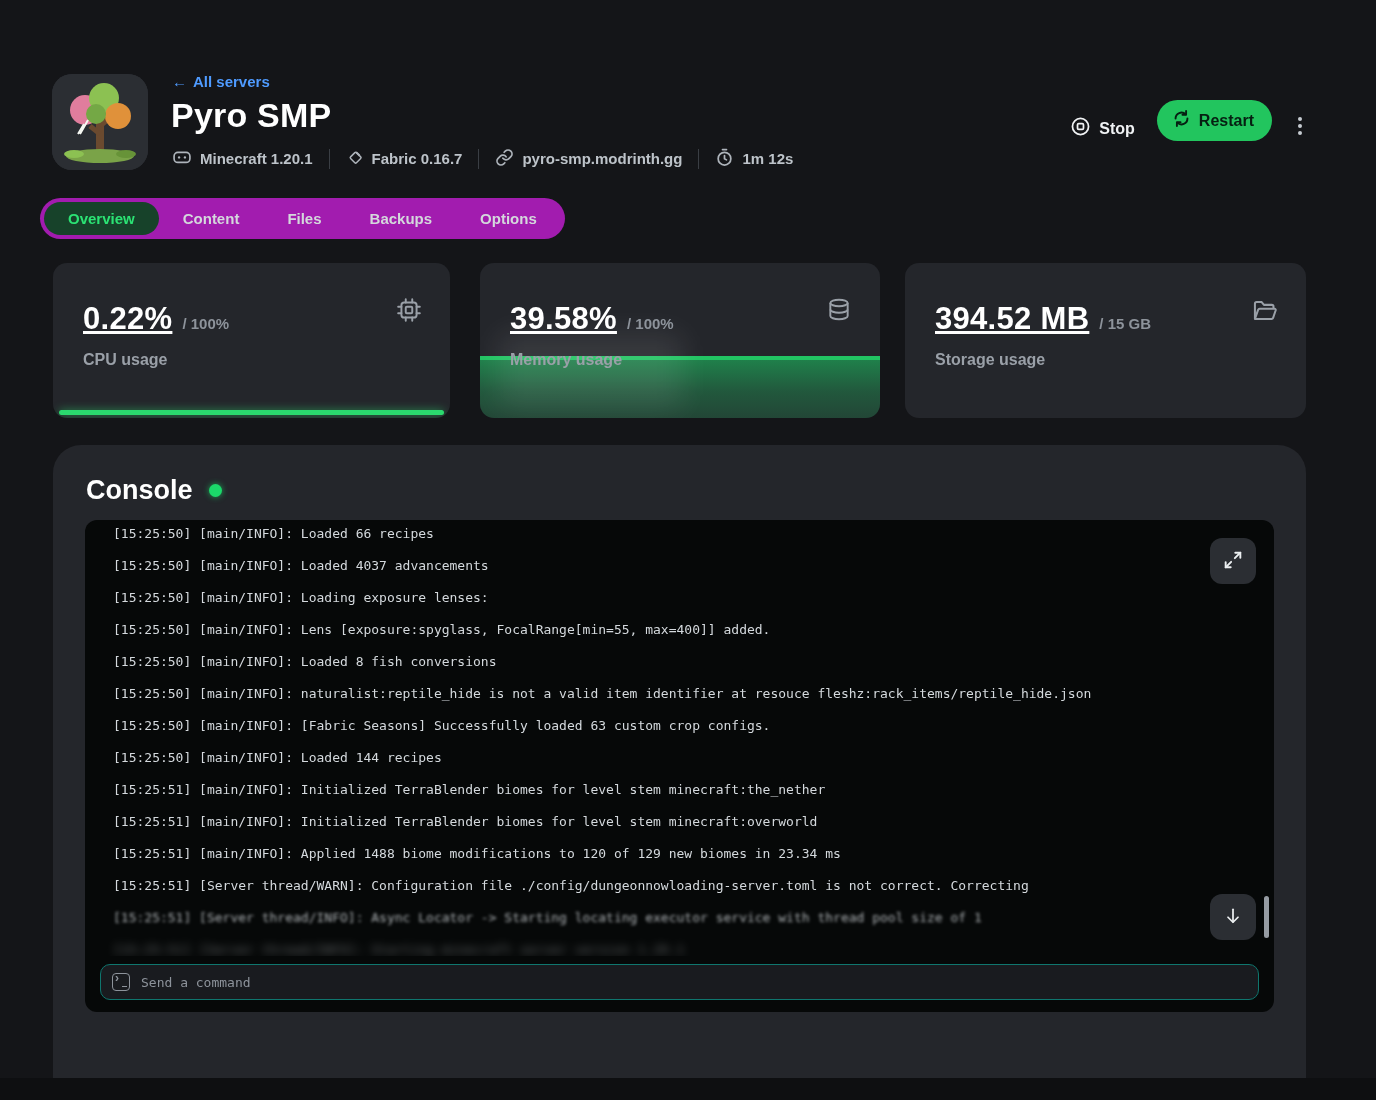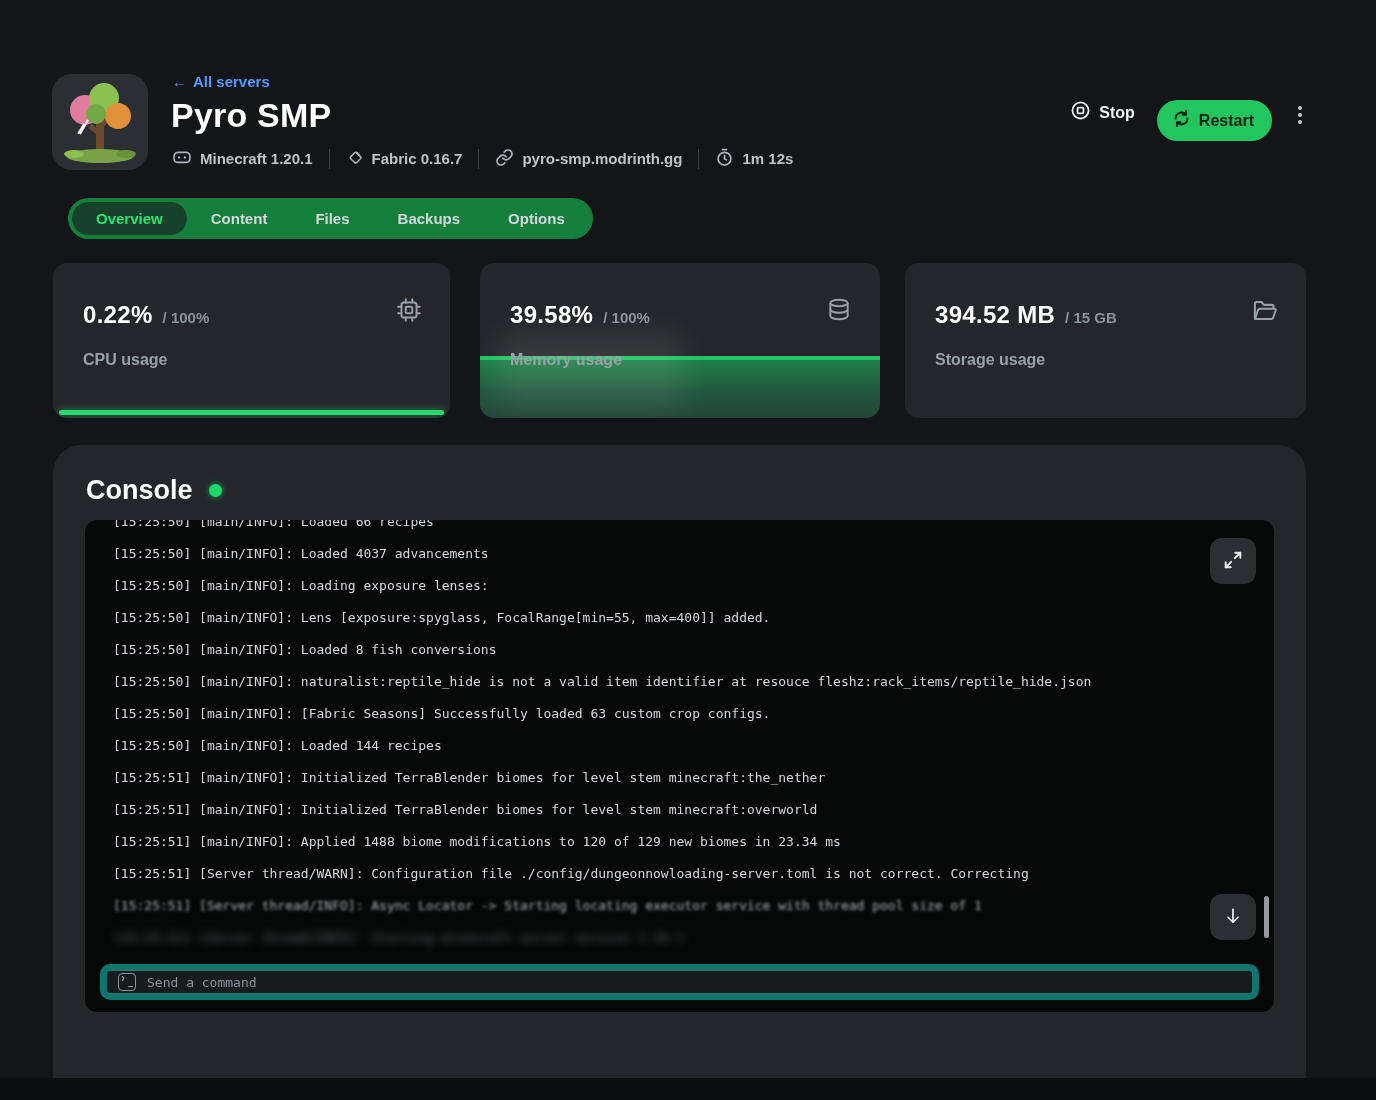--- a/index.html
+++ b/index.html
@@ -11,74 +11,74 @@
   .avatar { position:absolute; left:52px; top:74px; width:96px; height:96px; border-radius:20px;
             background:#2b2e33; overflow:hidden; display:flex; align-items:center; justify-content:center; }
   .back-link { position:absolute; left:172px; top:73px; font-size:15px; font-weight:600; color:#4f9bff;
                display:flex; align-items:center; gap:6px; cursor:pointer; }
   .page-title { position:absolute; left:171px; top:96px; font-size:34px; font-weight:800; color:#ffffff; letter-spacing:.2px; }
   .meta-row { position:absolute; left:172px; top:147px; display:flex; align-items:center; gap:16px; }
   .meta-item { display:flex; align-items:center; gap:8px; font-size:15px; font-weight:700; color:#bdc3c9; }
   .meta-item svg { color:#aeb4bb; }
   .meta-divider { width:1px; height:20px; background:#3a3e44; }
 
-  .header-actions { position:absolute; right:70px; top:100px; display:flex; align-items:flex-start; gap:22px; }
+  .header-actions { position:absolute; right:70px; top:100px; display:flex; align-items:flex-end; gap:22px; }
   .stop-btn { display:flex; align-items:center; gap:8px; font-size:16px; font-weight:700; color:#f0f2f4; cursor:pointer; }
   .restart-btn { display:flex; align-items:center; gap:8px; background:#22c55e; color:#062012;
                  font-size:16px; font-weight:800; padding:9px 18px 9px 15px; border-radius:999px; border:none; cursor:pointer; }
   .kebab { display:flex; flex-direction:column; gap:3px; padding:6px 4px; cursor:pointer; }
   .kebab i { width:4px; height:4px; border-radius:50%; background:#c6cbd1; }
 
   
-  .tabs { position:absolute; left:68px; top:198px; display:inline-flex; align-items:center;
-          background:#15803d; border-radius:999px; padding:4px; }
+  .tabs { position:absolute; left:40px; top:198px; display:inline-flex; align-items:center;
+          background:#a21caf; border-radius:999px; padding:4px; }
   .tab { font-size:15px; font-weight:700; color:#d4d8dc; padding:8px 24px; border-radius:999px; cursor:pointer; }
   .tab.active { background:#17422a; color:#2be374; }
 
   
   .stat-card { position:absolute; top:263px; height:155px; background:#24262b; border-radius:14px; overflow:hidden; }
   .stat-card.cpu { left:53px; width:397px; }
   .stat-card.mem { left:480px; width:400px; }
   .stat-card.sto { left:905px; width:401px; }
   .stat-value-row { position:absolute; left:30px; top:38px; display:flex; align-items:baseline; gap:10px; z-index:3; }
-  .stat-value { font-size:24px; font-weight:800; color:#ffffff; letter-spacing:.3px; }
+  .stat-value { font-size:31px; font-weight:800; color:#ffffff; letter-spacing:.3px;text-decoration:underline; }
   .stat-max { font-size:15px; font-weight:600; color:#8d939b; }
   .stat-label { position:absolute; left:30px; top:88px; font-size:16px; font-weight:600; color:#9aa0a8; z-index:3; }
   .stat-icon { position:absolute; right:28px; top:34px; color:#9aa0a8; z-index:3; }
   .cpu-line { position:absolute; left:6px; right:6px; bottom:3px; height:5px; border-radius:4px;
               background:#2bd96e; box-shadow:0 0 8px rgba(43,217,110,.6); }
   .mem-fill { position:absolute; left:0; right:0; bottom:0; height:40%;
               background:linear-gradient(180deg, rgba(27,217,106,.50) 0%, rgba(27,217,106,.28) 55%, rgba(27,217,106,.18) 100%);
               border-top:4px solid #22c463; z-index:1; }
   .mem-glow { position:absolute; left:18px; top:70px; width:185px; height:75px; background:rgba(255,255,255,.09);
               filter:blur(14px); border-radius:12px; z-index:2; }
 
   
   .console-card { position:absolute; left:53px; top:445px; width:1253px; height:780px; background:#24262b; border-radius:28px; }
   .console-title-row { position:absolute; left:33px; top:30px; display:flex; align-items:center; gap:16px; }
   .console-title { font-size:27px; font-weight:800; color:#ffffff; }
   .status-dot { width:13px; height:13px; border-radius:50%; background:#1bd96a; box-shadow:0 0 6px rgba(27,217,106,.7); }
 
   .console-screen { position:absolute; left:32px; top:75px; width:1189px; height:492px; background:#060808;
                     border-radius:12px; overflow:hidden; }
-  .logs { position:absolute; left:0; top:0; right:0; bottom:56px; padding:0 28px; overflow:hidden;
+  .logs { position:absolute; left:0; top:0; right:0; bottom:56px; padding:12px 28px; overflow:hidden;
           font-family:"DejaVu Sans Mono", monospace; font-size:13px; color:#d4d9dd; }
   .log-line { line-height:32px; white-space:nowrap; }
   .log-line:first-child { margin-top:-14px; }
   .log-blur-1 { filter:blur(1.6px); opacity:.8; }
   .log-blur-2 { filter:blur(4.5px); opacity:.45; }
 
   .icon-btn { position:absolute; width:46px; height:46px; background:#2b2e33; border:none; border-radius:12px;
               color:#eceff1; display:flex; align-items:center; justify-content:center; cursor:pointer; }
   .expand-btn { top:18px; right:18px; }
   .scroll-bottom-btn { bottom:72px; right:18px; }
   .scroll-thumb { position:absolute; right:5px; bottom:74px; width:5px; height:42px; background:#969ca3; border-radius:3px; }
 
   .command-bar { position:absolute; left:15px; right:15px; bottom:12px; height:36px; background:#191b1f;
-                 border:7px solid #0f766e; border-radius:10px; display:flex; align-items:center; gap:11px;
+                 border:1px solid #0f766e; border-radius:10px; display:flex; align-items:center; gap:11px;
                  padding:0 11px; cursor:text; }
   .command-placeholder { font-family:"DejaVu Sans Mono", monospace; font-size:13px; color:#8d939b; }
   .terminal-icon { width:18px; height:18px; border:1.5px solid #8d939b; border-radius:4px; position:relative;
                    flex:0 0 auto; }
   .terminal-icon:before { content:"›"; position:absolute; left:2px; top:-3px; color:#8d939b; font-size:12px; font-weight:700; }
   .terminal-icon:after { content:""; position:absolute; right:2px; bottom:3px; width:5px; height:1.5px; background:#8d939b; }
 
   .footer-strip { position:absolute; left:0; right:0; bottom:0; height:22px; background:#0e0f11; }
 </style>
 </head>

